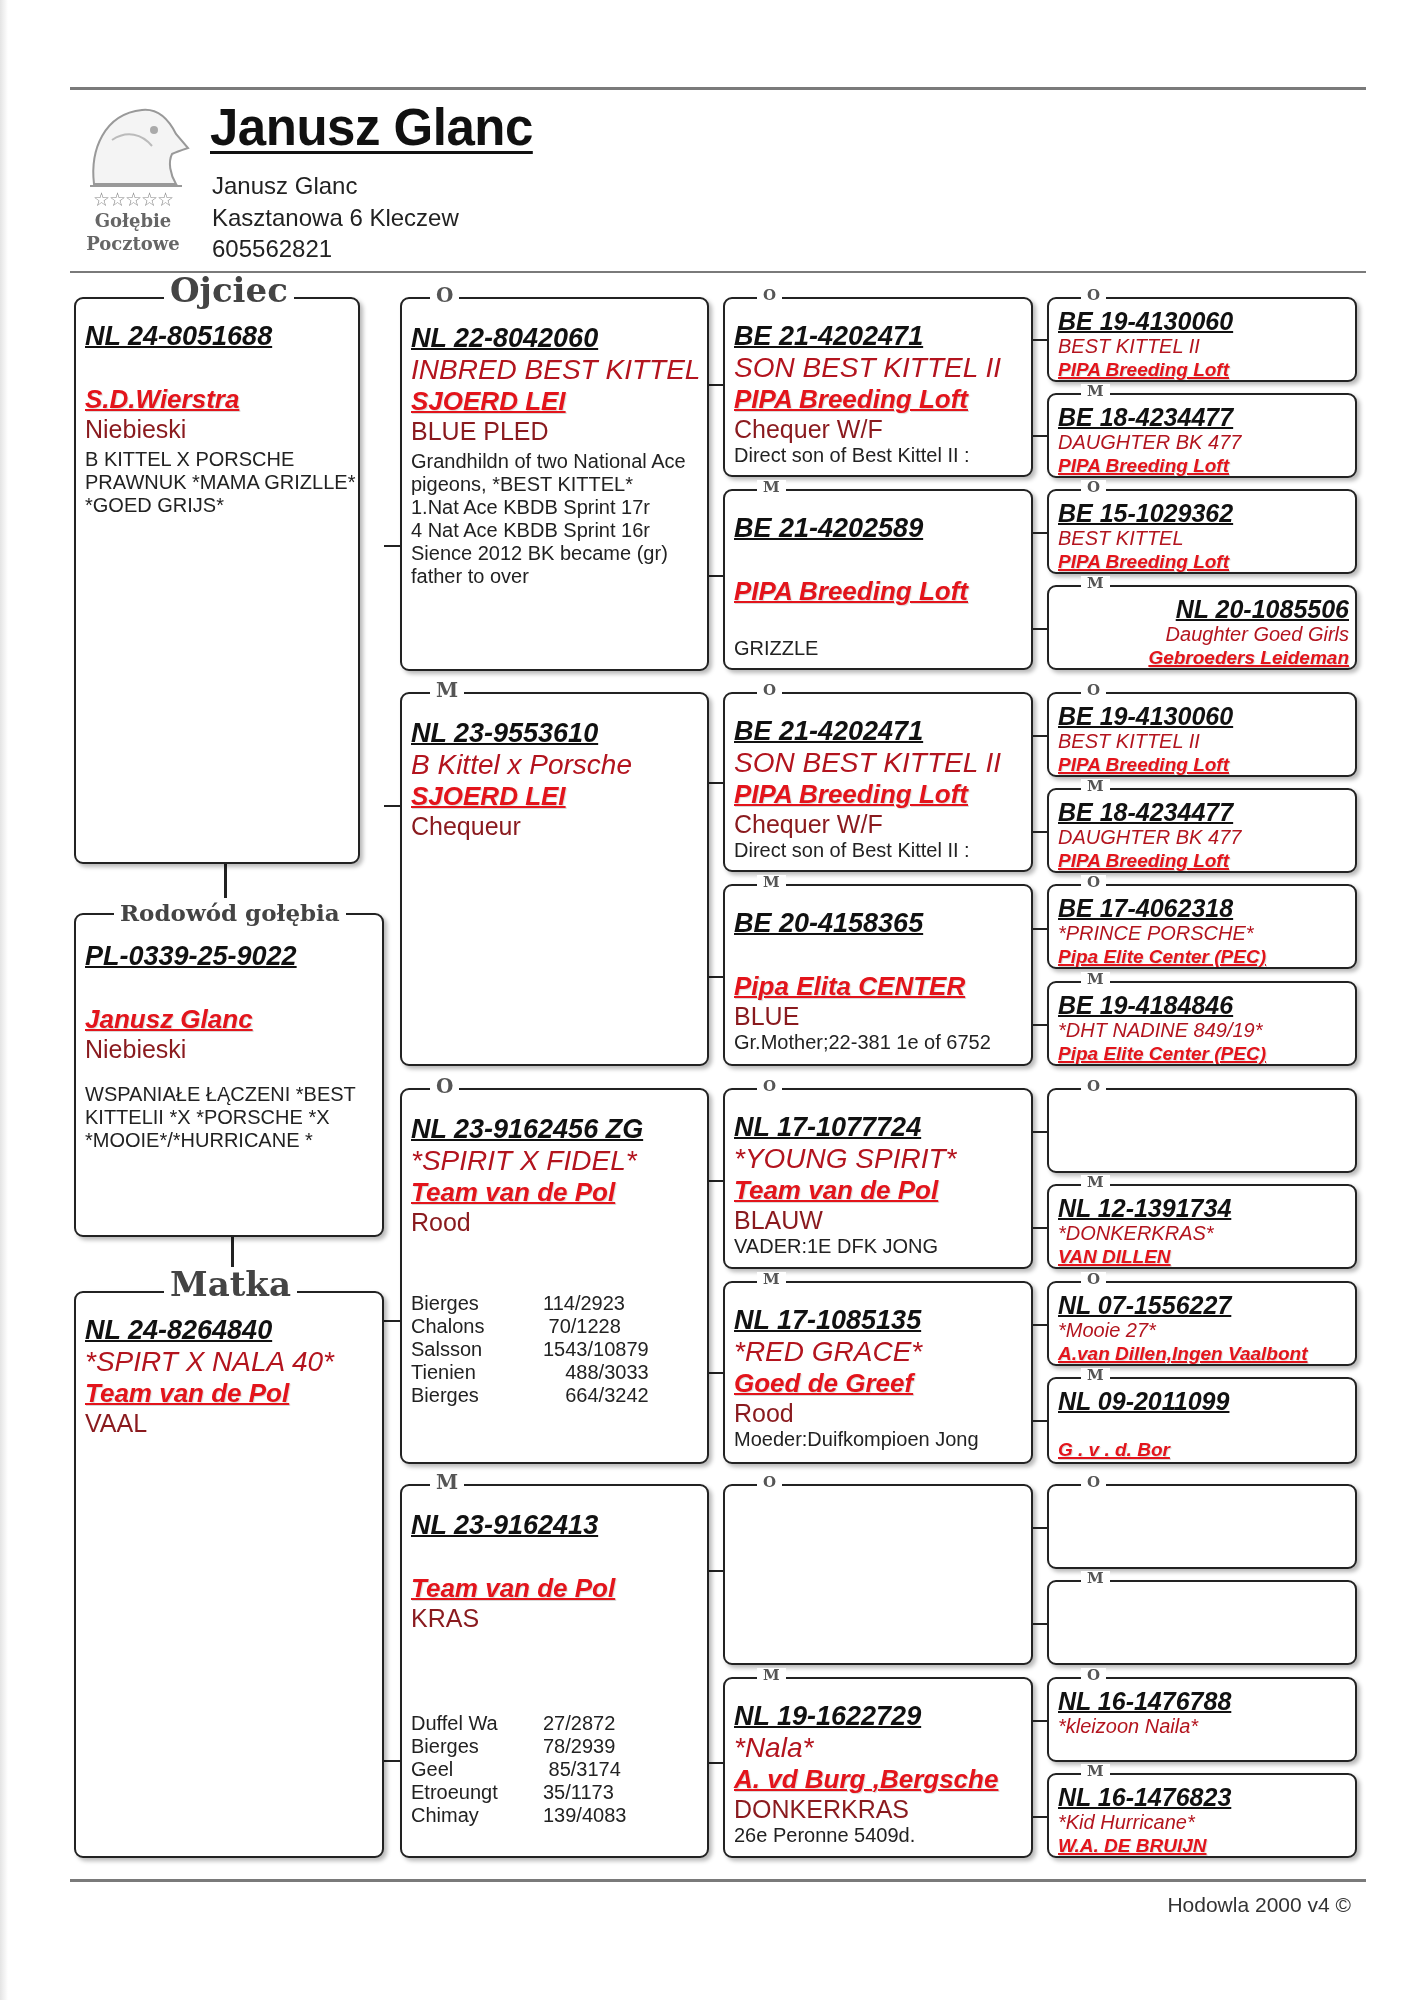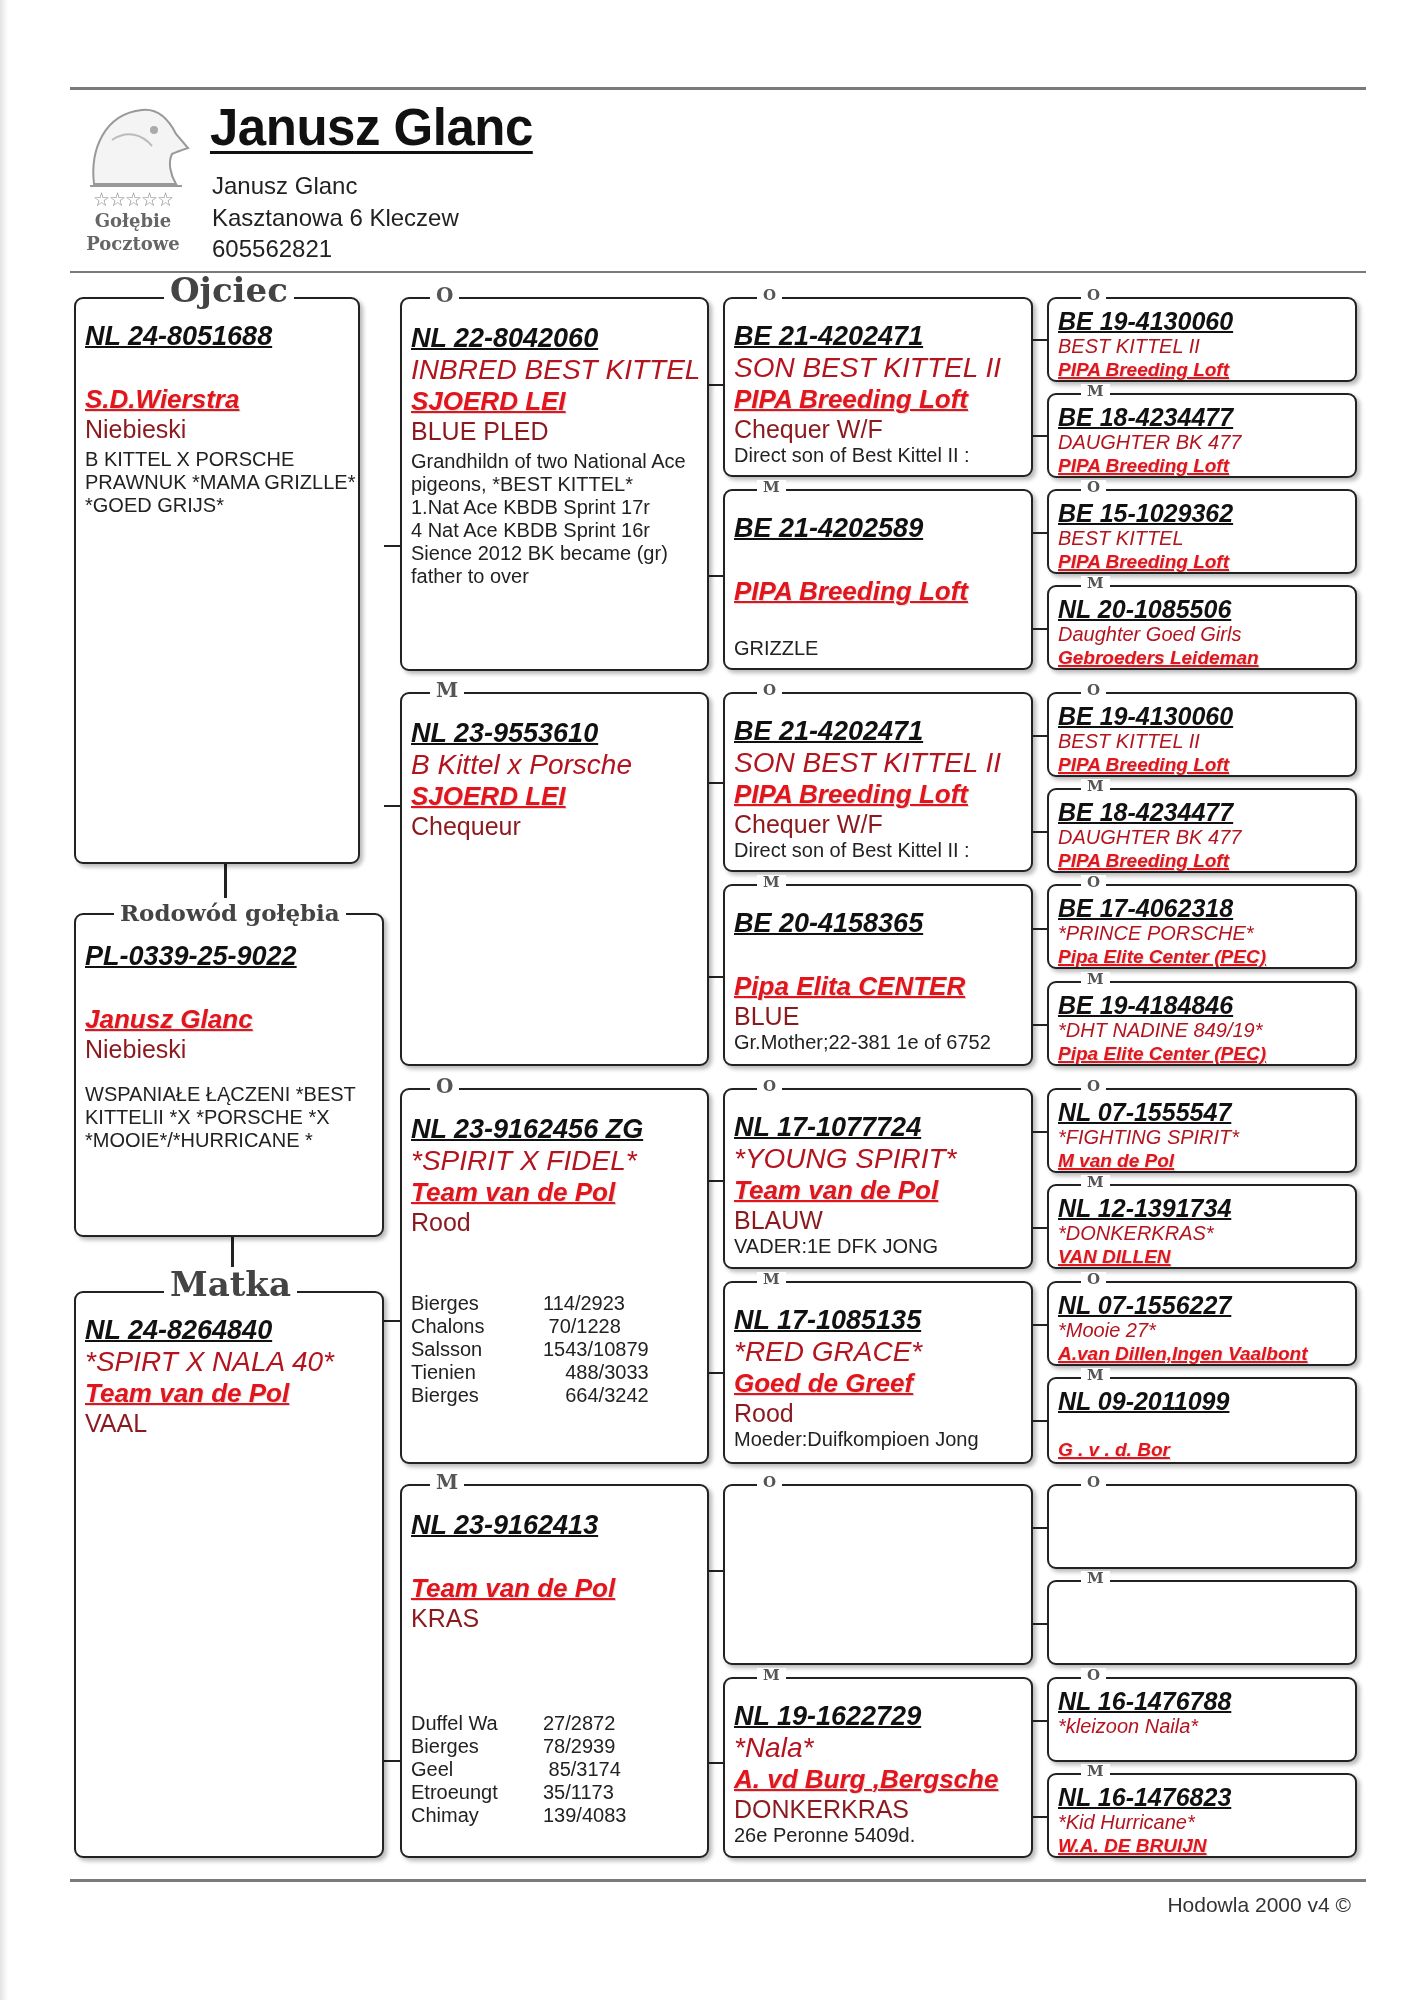--- a/index.html
+++ b/index.html
@@ -290,21 +290,21 @@
 <div class="box c-sm" style="left:1047px;top:489px;width:310px;height:85px;">
   <span class="legend xs" style="left:32px;">O</span>
   <div class="content" style="top:8px;">
     <span class="line"><span class="ring">BE 15-1029362</span></span>
     <span class="line pname">BEST KITTEL</span>
     <span class="line"><span class="breeder">PIPA Breeding Loft</span></span>
   </div>
 </div>
 <div class="box c-sm" style="left:1047px;top:585px;width:310px;height:85px;">
   <span class="legend xs" style="left:32px;">M</span>
-  <div class="content" style="top:8px;">
+  <div class="content" style="top:8px;text-align:right;">
     <span class="line"><span class="ring">NL 20-1085506</span></span>
     <span class="line pname">Daughter Goed Girls</span>
     <span class="line"><span class="breeder">Gebroeders Leideman</span></span>
   </div>
 </div>
 <div class="box c-sm" style="left:1047px;top:692px;width:310px;height:85px;">
   <span class="legend xs" style="left:32px;">O</span>
   <div class="content" style="top:8px;">
     <span class="line"><span class="ring">BE 19-4130060</span></span>
     <span class="line pname">BEST KITTEL II</span>
@@ -330,25 +330,20 @@
 <div class="box c-sm" style="left:1047px;top:981px;width:310px;height:85px;">
   <span class="legend xs" style="left:32px;">M</span>
   <div class="content" style="top:8px;">
     <span class="line"><span class="ring">BE 19-4184846</span></span>
     <span class="line pname">*DHT NADINE 849/19*</span>
     <span class="line"><span class="breeder">Pipa Elite Center (PEC)</span></span>
   </div>
 </div>
 <div class="box c-sm" style="left:1047px;top:1088px;width:310px;height:85px;">
   <span class="legend xs" style="left:32px;">O</span>
-  <div class="content" style="top:8px;">
-    <span class="line"><span class="ring">NL 07-1555547</span></span>
-    <span class="line pname">*FIGHTING SPIRIT*</span>
-    <span class="line"><span class="breeder">M van de Pol</span></span>
-  </div>
 </div>
 <div class="box c-sm" style="left:1047px;top:1184px;width:310px;height:85px;">
   <span class="legend xs" style="left:32px;">M</span>
   <div class="content" style="top:8px;">
     <span class="line"><span class="ring">NL 12-1391734</span></span>
     <span class="line pname">*DONKERKRAS*</span>
     <span class="line"><span class="breeder">VAN DILLEN </span></span>
   </div>
 </div>
 <div class="box c-sm" style="left:1047px;top:1281px;width:310px;height:85px;">

